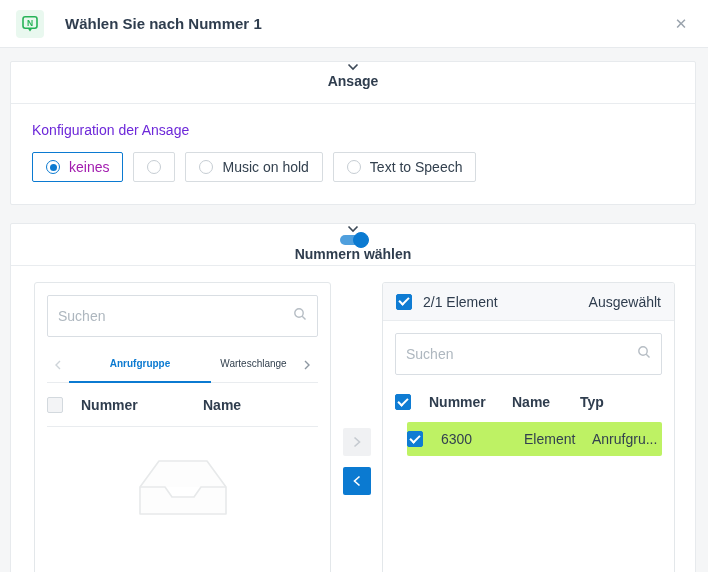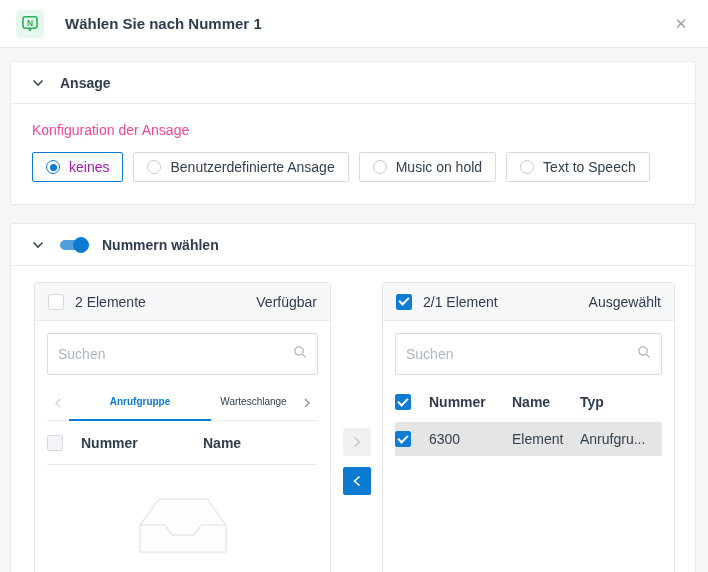--- a/index.html
+++ b/index.html
@@ -14,35 +14,35 @@
     display:flex; align-items:center; justify-content:center; flex:none; }
   .modal-title { font-size:15px; font-weight:700; margin-left:21px; color:#2f3d4e; }
   .close-btn { margin-left:auto; font-size:15px; color:#9aa3ad; cursor:pointer;
     width:22px; height:22px; display:flex; align-items:center; justify-content:center; }
 
   
   .card { background:#fff; border:1px solid #e7eaed; border-radius:2px; margin:0 12px 0 10px; }
   .card-1 { margin-top:13px; }
   .card-2 { margin-top:20px; }
   .card-3 { margin-top:18px; height:400px; }
-  .section-row { height:42px; display:flex; align-items:center; padding:0 21px; gap:16px; }
+  .section-row { height:42px; display:flex; align-items:center; padding:0 21px; gap:1px;flex-direction:column; }
   .section-row.bordered { border-bottom:1px solid #e9ecef; }
   .section-title { font-size:14px; font-weight:700; color:#2f3d4e; }
   .chev { flex:none; display:flex; }
 
   
   .switch { width:26px; height:10px; border-radius:5px; background:#d9dee3; position:relative; flex:none; cursor:pointer; }
   .switch .knob { width:16px; height:16px; border-radius:50%; background:#fff;
     border:1px solid #ccd3d9; box-shadow:0 1px 2px rgba(0,0,0,.25); position:absolute; left:-3px; top:-3px; }
   .switch.on { background:#4f9fdd; }
   .switch.on .knob { left:auto; right:-3px; background:#0b7ad1; border-color:#0b7ad1; box-shadow:none; }
 
   
   .ansage-body { padding:18px 21px 22px; }
-  .config-label { font-size:14px; color:#ec4899; margin-bottom:14px; }
+  .config-label { font-size:14px; color:#6d28d9; margin-bottom:14px; }
   .radio-row { display:flex; gap:10px; }
   .radio-box { display:flex; align-items:center; gap:9px; border:1px solid #d7dce0; border-radius:2px;
     background:#fff; height:30px; padding:0 13px; font-size:14px; color:#33414f; cursor:pointer; white-space:nowrap; }
   .radio-circle { width:14px; height:14px; border:1px solid #c6cdd3; border-radius:50%; position:relative; flex:none; background:#fff; }
   .radio-box.selected { border-color:#0b7ad1; color:#a21caf; }
   .radio-box.selected .radio-circle { border-color:#0b7ad1; }
   .radio-box.selected .radio-circle::after { content:''; position:absolute; inset:2.5px; background:#0b7ad1; border-radius:50%; }
 
   
   .transfer-wrap { display:flex; padding:16px 20px 20px 23px; justify-content:space-between; }
@@ -73,21 +73,21 @@
     line-height:34px; cursor:pointer; }
   .tab-1 { flex:1; font-weight:700; color:#0b7ad1; border-bottom:2px solid #0b7ad1; }
   .tab-2 { width:85px; overflow:hidden; }
 
   
   .thead-left { display:grid; grid-template-columns:34px 122px 1fr; align-items:center;
     height:44px; border-bottom:1px solid #e9ecef; font-size:14px; font-weight:700; color:#2f3d4e; }
   .thead-right { display:grid; grid-template-columns:34px 83px 68px 1fr; align-items:center;
     height:40px; margin-top:7px; font-size:14px; font-weight:700; color:#2f3d4e; }
   .trow-right { display:grid; grid-template-columns:34px 83px 68px 1fr; align-items:center;
-    height:34px; background:#e5e5e5; border-radius:2px; font-size:14px; color:#33414f; cursor:pointer; }
+    height:34px; background:#bef264; border-radius:2px; font-size:14px; color:#33414f; cursor:pointer;margin-left:12px; }
   .cell-clip { white-space:nowrap; overflow:hidden; }
 
   .empty-state { display:flex; justify-content:center; padding-top:27px; }
 
   
   .transfer-col { width:44px; flex:none; display:flex; flex-direction:column; align-items:center;
     margin-top:146px; gap:11px; }
   .t-btn { width:28px; height:28px; border-radius:2px; display:flex; align-items:center;
     justify-content:center; cursor:pointer; border:none; }
   .t-btn.disabled { background:#f0f1f3; }
@@ -121,21 +121,20 @@
     </div>
     <div class="ansage-body">
       <div class="config-label">Konfiguration der Ansage</div>
       <div class="radio-row">
         <div class="radio-box selected">
           <span class="radio-circle"></span>
           <span>keines</span>
         </div>
         <div class="radio-box">
           <span class="radio-circle"></span>
-          <span>Benutzerdefinierte Ansage</span>
         </div>
         <div class="radio-box">
           <span class="radio-circle"></span>
           <span>Music on hold</span>
         </div>
         <div class="radio-box">
           <span class="radio-circle"></span>
           <span>Text to Speech</span>
         </div>
       </div>
@@ -152,25 +151,20 @@
       </span>
       <span class="switch on">
           <span class="knob"></span>
         </span>
       <span class="section-title">Nummern wählen</span>
     </div>
 
     <div class="transfer-wrap">
 
       <div class="panel panel-left">
-        <div class="panel-head">
-          <span class="cb"></span>
-          <span>2 Elemente</span>
-          <span class="state">Verfügbar</span>
-        </div>
         <div class="panel-body">
           <div class="search-box">
             <input type="text" placeholder="Suchen" style="">
             <span>
               <svg width="14" height="14" viewBox="0 0 14 14">
                   <circle cx="6" cy="6" r="4.2" fill="none" stroke="#b6bdc4" stroke-width="1.4"></circle>
                   <line x1="9.2" y1="9.2" x2="12.5" y2="12.5" stroke="#b6bdc4" stroke-width="1.4"></line>
                 </svg>
             </span>
           </div>

